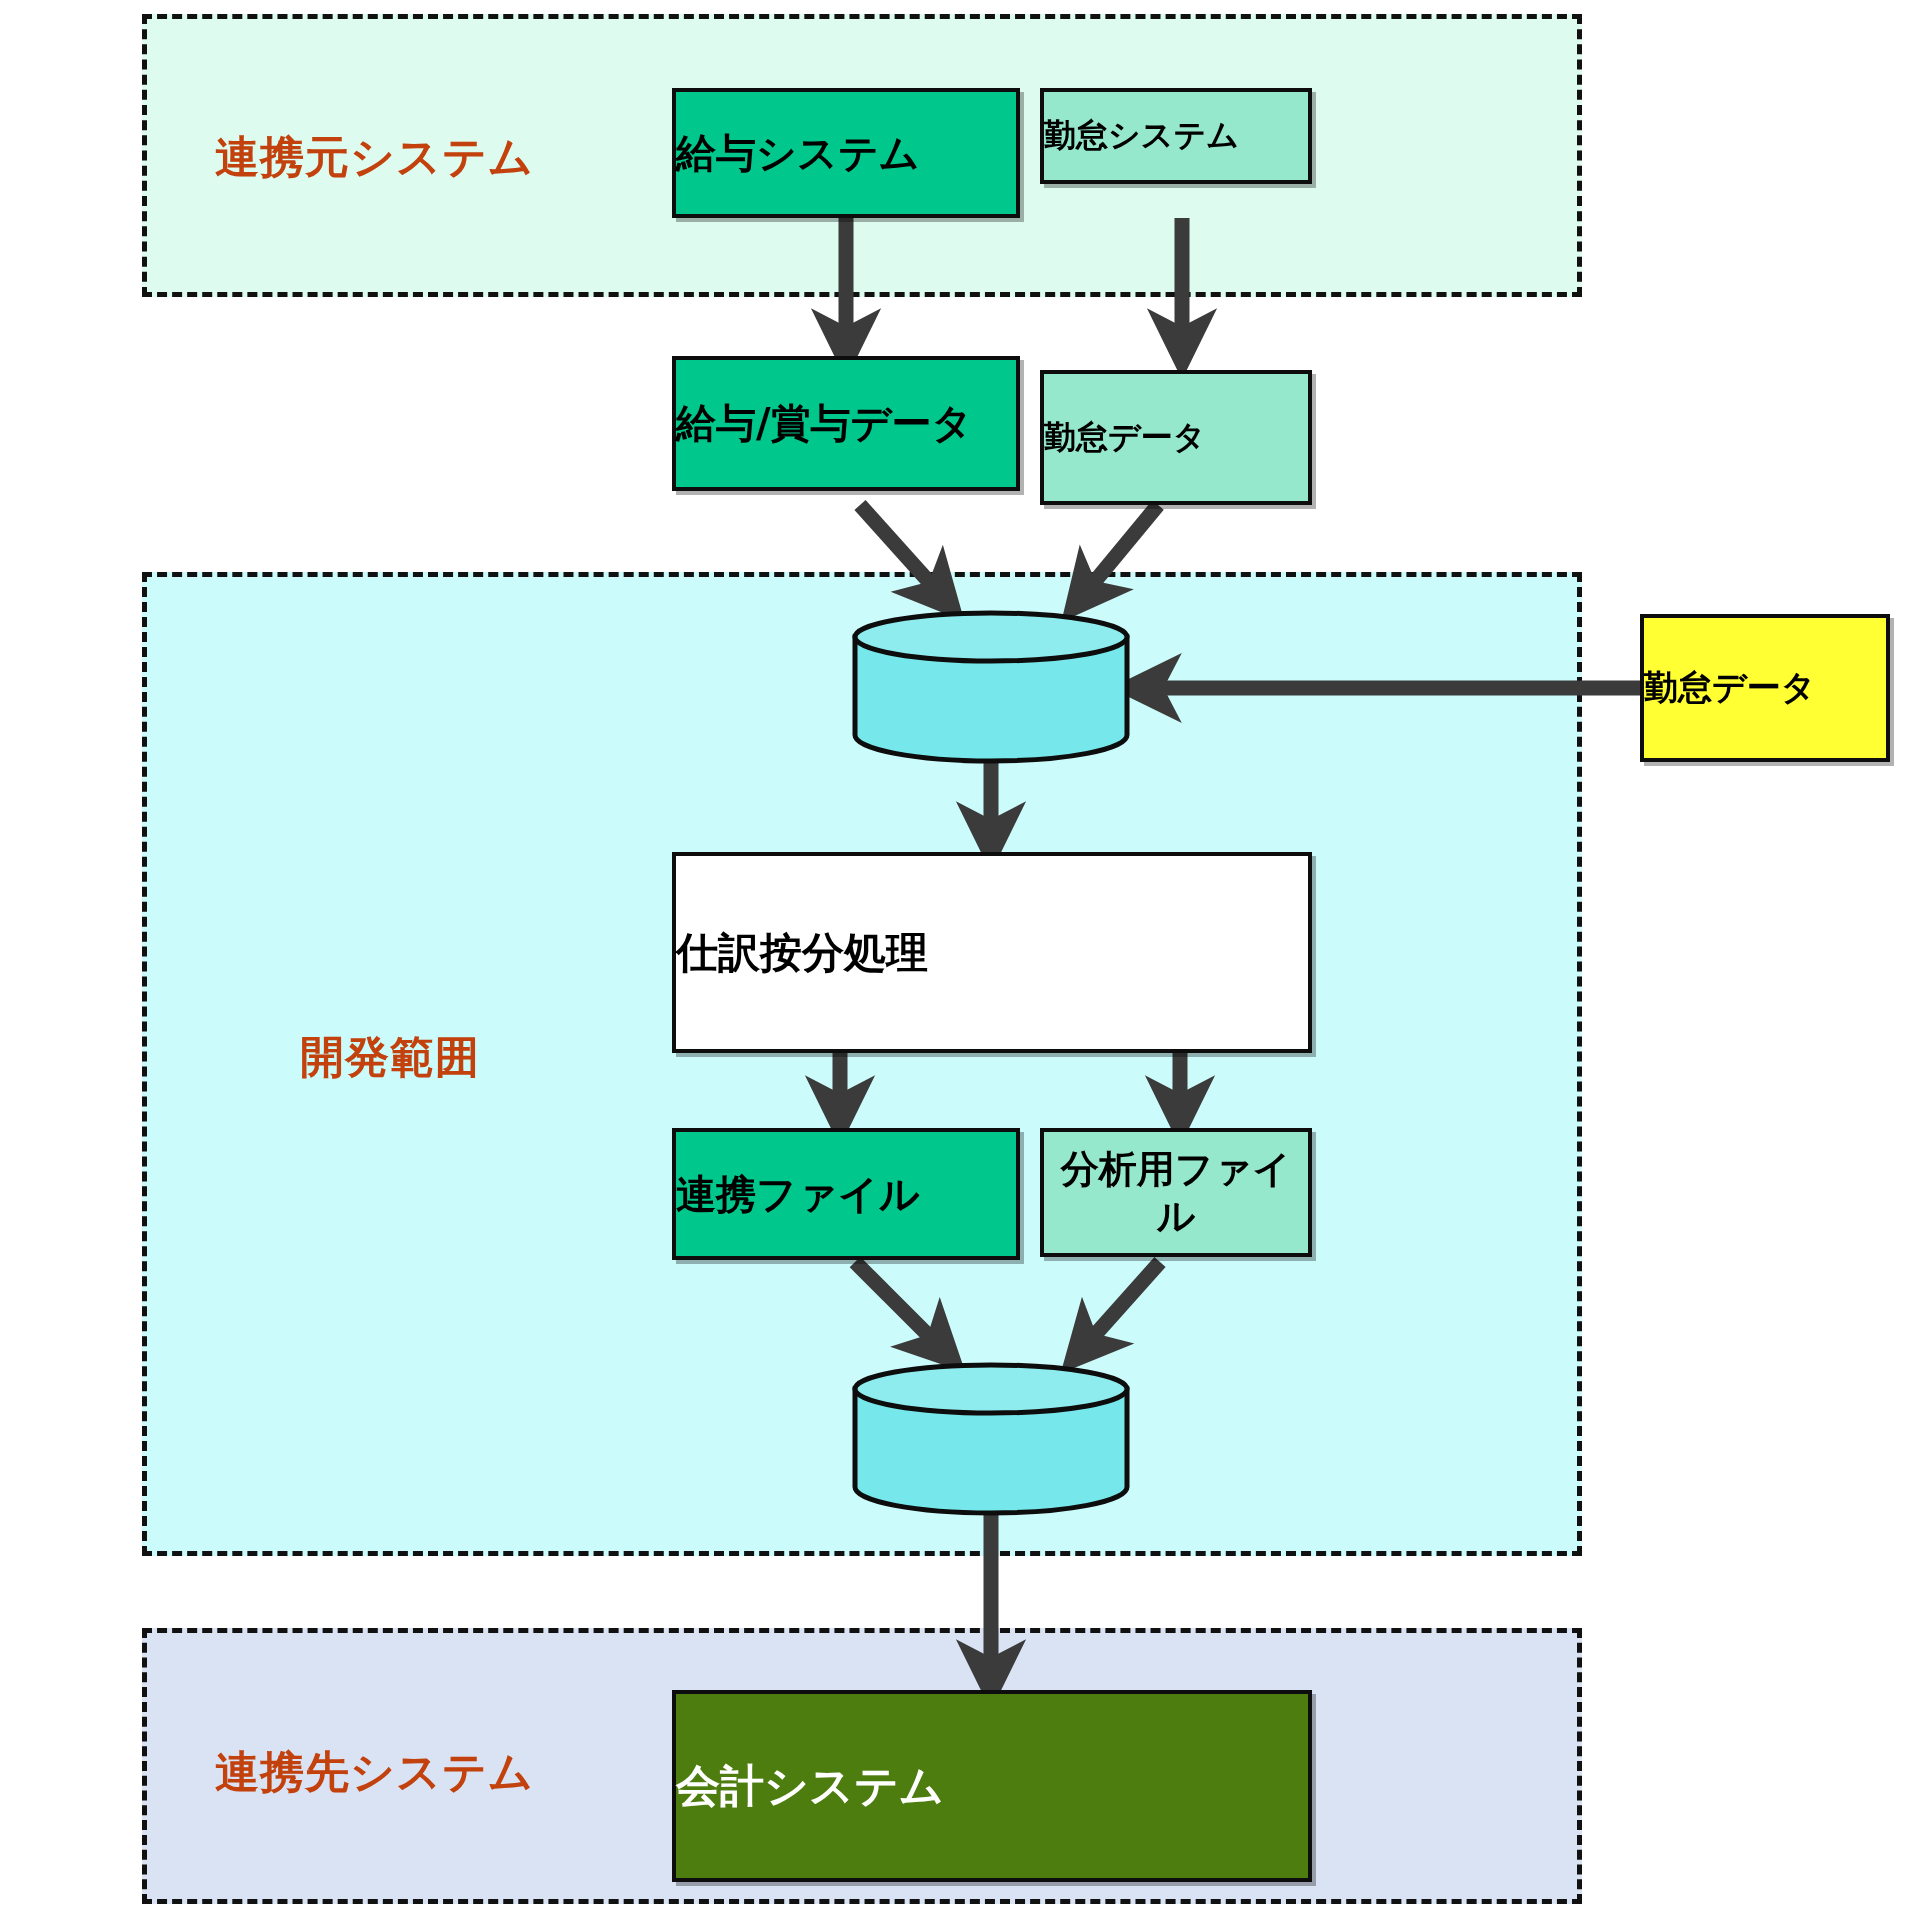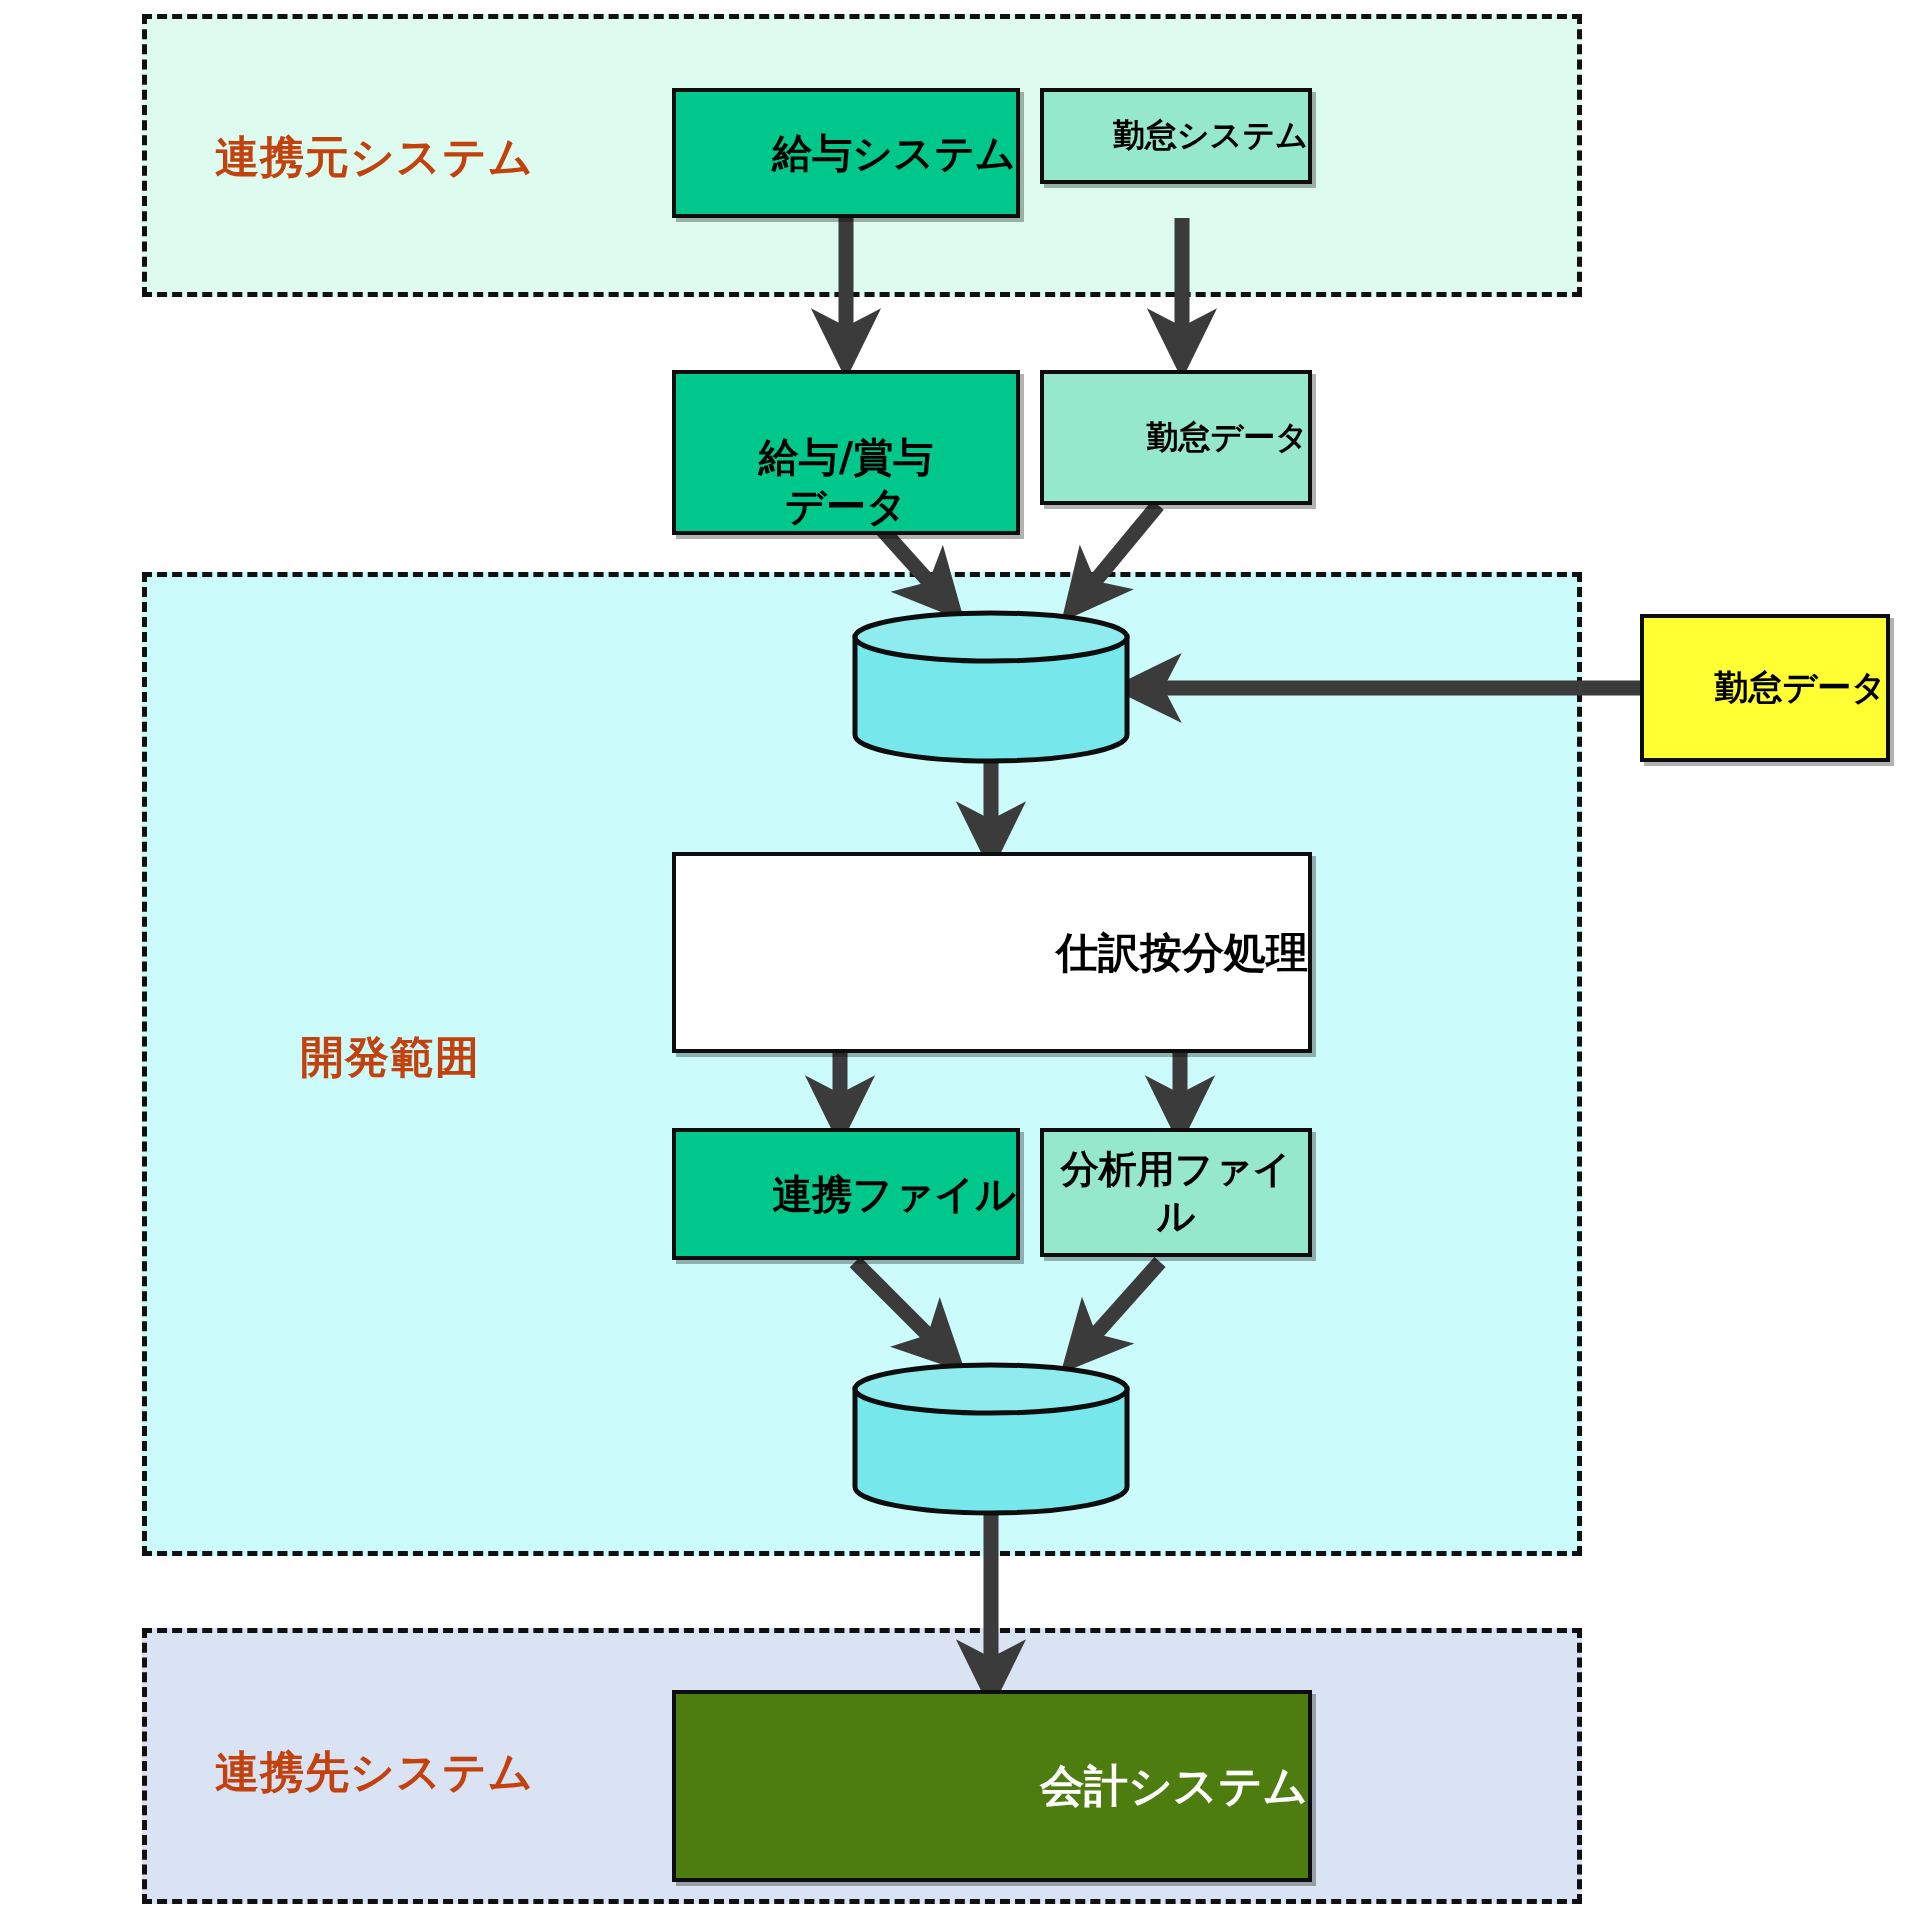--- a/index.html
+++ b/index.html
@@ -38,21 +38,21 @@
     text-align: right;
   }
 
   
   .node {
     position: absolute;
     box-sizing: border-box;
     border: 4px solid #0d0d0d;
     display: flex;
     align-items: center;
-    justify-content: flex-end;
+    justify-content: flex-start;
     text-align: center;
     color: #000000;
     font-weight: bold;
     line-height: 1.22;
     box-shadow: 4px 4px 0 rgba(0,0,0,0.30);
     font-family: "DejaVu Sans", "Liberation Sans", sans-serif;
   }
   .node-strong { background: #00c88c; }
   .node-light  { background: #96e8cc; }
   .node-white  { background: #ffffff; }
@@ -121,21 +121,21 @@
   </svg>
 
   <div class="node node-strong" style="left:672px; top:88px; width:348px; height:130px; font-size:40px;">
     <span>給与システム</span>
   </div>
 
   <div class="node node-light" style="left:1040px; top:88px; width:272px; height:96px; font-size:32px;">
     <span>勤怠システム</span>
   </div>
 
-  <div class="node node-strong" style="left:672px; top:370px; width:348px; height:165px; font-size:40px; flex-direction:column;">
+  <div class="node node-strong" style="left:672px; top:356px; width:348px; height:135px; font-size:40px; flex-direction:row;">
     <span>給与/賞与</span>
     <span>データ</span>
   </div>
 
   <div class="node node-light" style="left:1040px; top:370px; width:272px; height:135px; font-size:32px;">
     <span>勤怠データ</span>
   </div>
 
   <div class="cylinder" style="left:851px; top:610px; width:280px; height:152px;">
     <svg width="280" height="152" viewBox="0 0 280 152" xmlns="http://www.w3.org/2000/svg">

